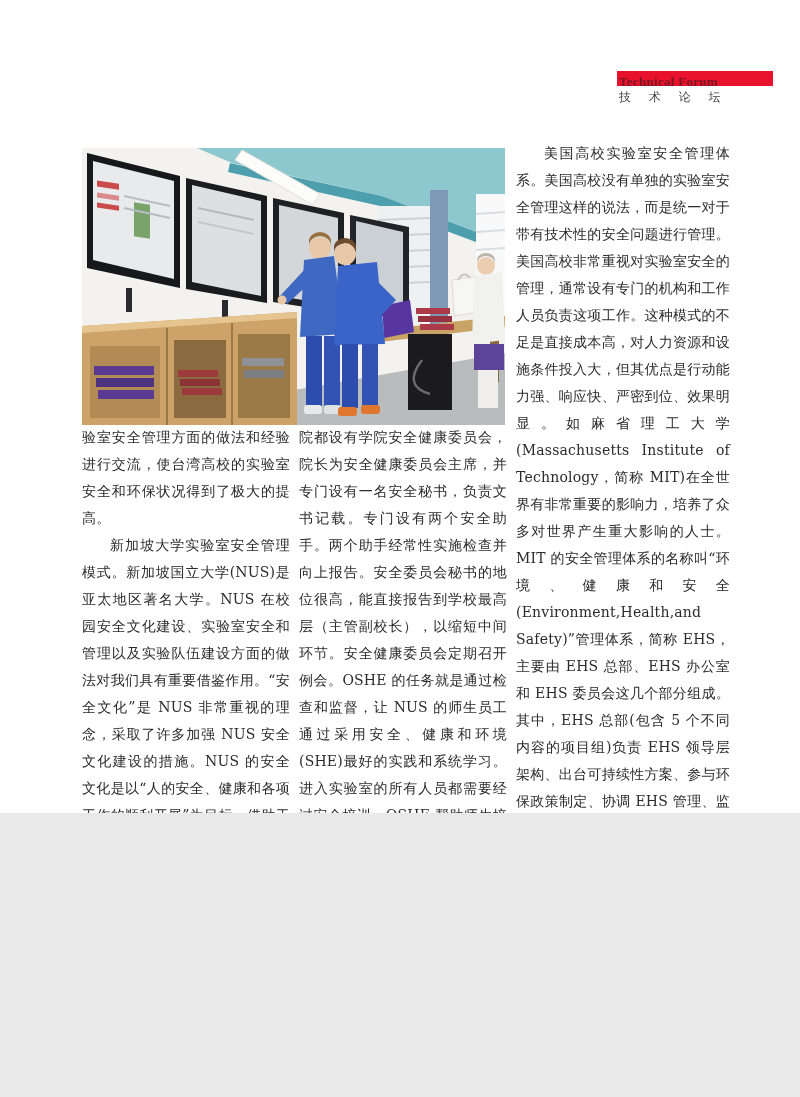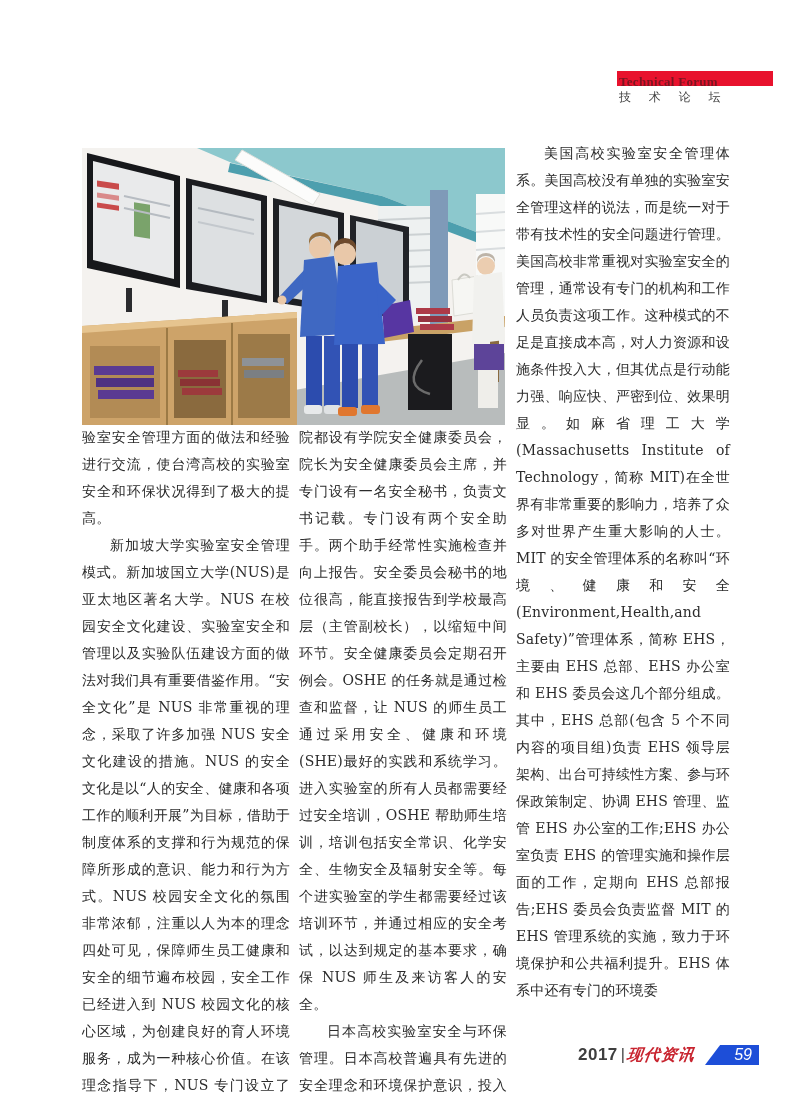--- a/index.html
+++ b/index.html
@@ -1,18 +1,18 @@
 <!DOCTYPE html>
 <html lang="zh"><head>
 <meta charset="utf-8">
 <style>
   html,body{margin:0;padding:0;background:#e9e9e9;}
   .page{
     position:relative;
-    width:800px;height:1097px;
+    width:800px;height:813px;
     margin:0 auto;
     background:#ffffff;
     overflow:hidden;
     font-family:"DejaVu Serif", serif;
   }
   
   .banner-bar{
     position:absolute;left:617px;top:71px;width:156px;height:15px;
     background:#e8122d;
   }

